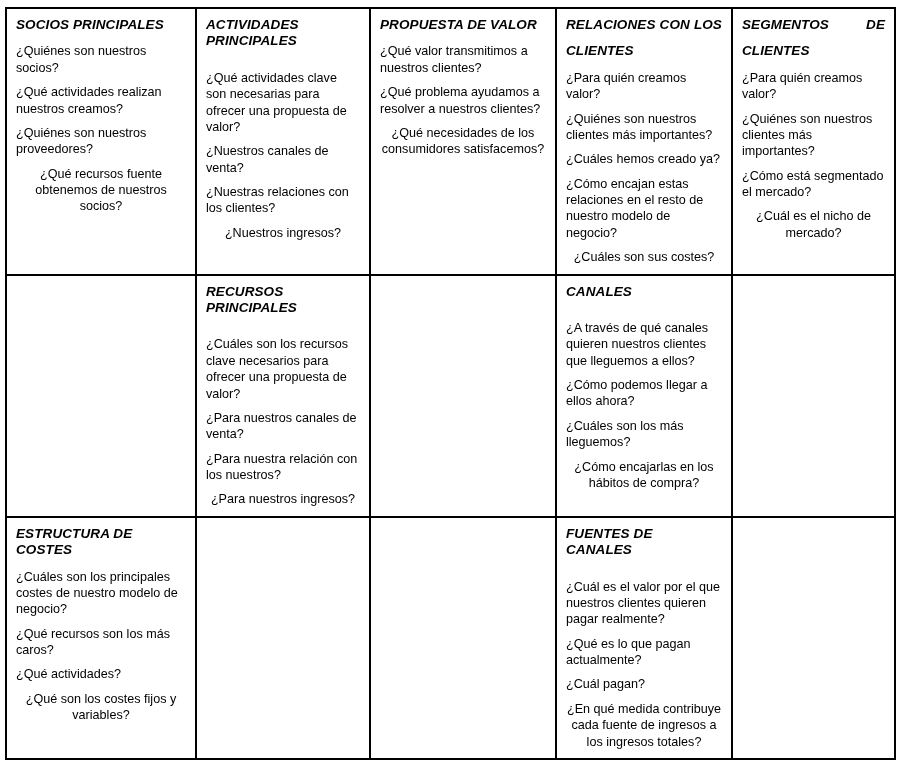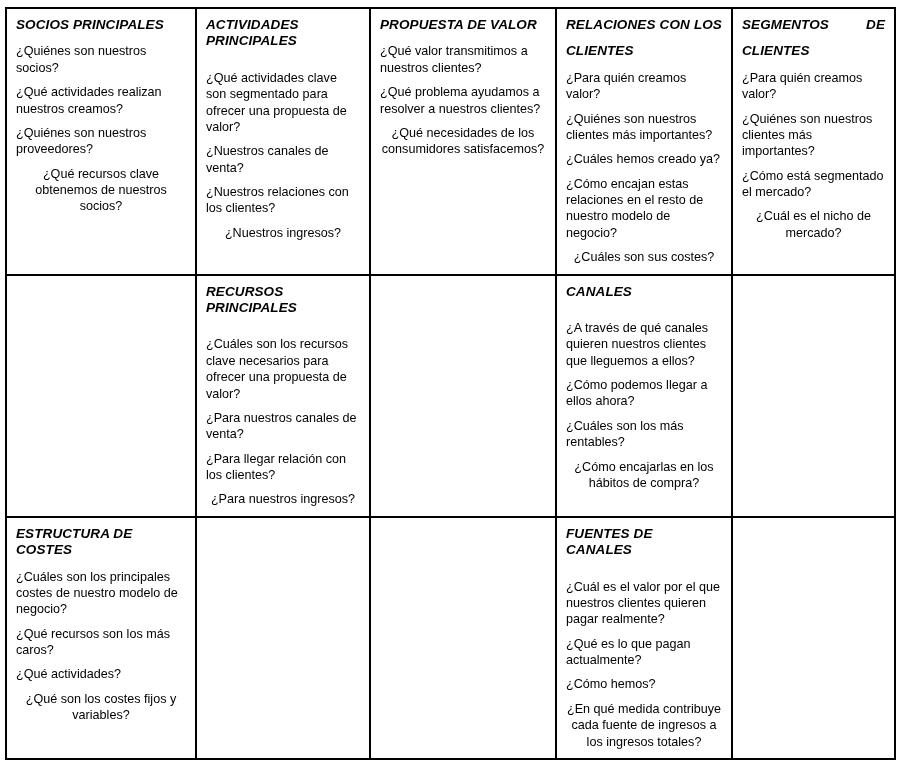--- a/index.html
+++ b/index.html
@@ -81,29 +81,29 @@
         <col class="c5">
     </colgroup>
     <tbody>
       <tr class="r1">
         <td>
           <div class="cell-title">SOCIOS PRINCIPALES</div>
           <ul class="q-list">
             <li>¿Quiénes son nuestros socios?</li>
             <li>¿Qué actividades realizan nuestros creamos?</li>
             <li>¿Quiénes son nuestros proveedores?</li>
-            <li>¿Qué recursos clave obtenemos de nuestros socios?</li>
+            <li>¿Qué recursos fuente obtenemos de nuestros socios?</li>
           </ul>
         </td>
         <td>
           <div class="cell-title">ACTIVIDADES PRINCIPALES</div>
           <ul class="q-list pad-top">
-            <li>¿Qué actividades clave son segmentado para ofrecer una propuesta de valor?</li>
+            <li>¿Qué actividades clave son necesarias para ofrecer una propuesta de valor?</li>
             <li>¿Nuestros canales de venta?</li>
-            <li>¿Nuestros relaciones con los clientes?</li>
+            <li>¿Nuestras relaciones con los clientes?</li>
             <li>¿Nuestros ingresos?</li>
           </ul>
         </td>
         <td>
           <div class="cell-title">PROPUESTA DE VALOR</div>
           <ul class="q-list">
             <li>¿Qué valor transmitimos a nuestros clientes?</li>
             <li>¿Qué problema ayudamos a resolver a nuestros clientes?</li>
             <li>¿Qué necesidades de los consumidores satisfacemos?</li>
           </ul>
@@ -137,31 +137,31 @@
           </ul>
         </td>
       </tr>
       <tr class="r2">
         <td class="empty-cell"></td>
         <td>
           <div class="cell-title">RECURSOS PRINCIPALES</div>
           <ul class="q-list pad-top">
             <li>¿Cuáles son los recursos clave necesarios para ofrecer una propuesta de valor?</li>
             <li>¿Para nuestros canales de venta?</li>
-            <li>¿Para llegar relación con los clientes?</li>
+            <li>¿Para nuestra relación con los nuestros?</li>
             <li>¿Para nuestros ingresos?</li>
           </ul>
         </td>
         <td class="empty-cell"></td>
         <td>
           <div class="cell-title">CANALES</div>
           <ul class="q-list pad-top">
             <li>¿A través de qué canales quieren nuestros clientes que lleguemos a ellos?</li>
             <li>¿Cómo podemos llegar a ellos ahora?</li>
-            <li>¿Cuáles son los más rentables?</li>
+            <li>¿Cuáles son los más lleguemos?</li>
             <li>¿Cómo encajarlas en los hábitos de compra?</li>
           </ul>
         </td>
         <td class="empty-cell"></td>
       </tr>
       <tr class="r3">
         <td>
           <div class="cell-title">ESTRUCTURA DE COSTES</div>
           <ul class="q-list">
             <li>¿Cuáles son los principales costes de nuestro modelo de negocio?</li>
@@ -170,21 +170,21 @@
             <li>¿Qué son los costes fijos y variables?</li>
           </ul>
         </td>
         <td class="empty-cell"></td>
         <td class="empty-cell"></td>
         <td>
           <div class="cell-title">FUENTES DE CANALES</div>
           <ul class="q-list pad-top">
             <li>¿Cuál es el valor por el que nuestros clientes quieren pagar realmente?</li>
             <li>¿Qué es lo que pagan actualmente?</li>
-            <li>¿Cómo hemos?</li>
+            <li>¿Cuál pagan?</li>
             <li>¿En qué medida contribuye cada fuente de ingresos a los ingresos totales?</li>
           </ul>
         </td>
         <td class="empty-cell"></td>
       </tr>
     </tbody>
   </table>
 </div>
 
 </body></html>

